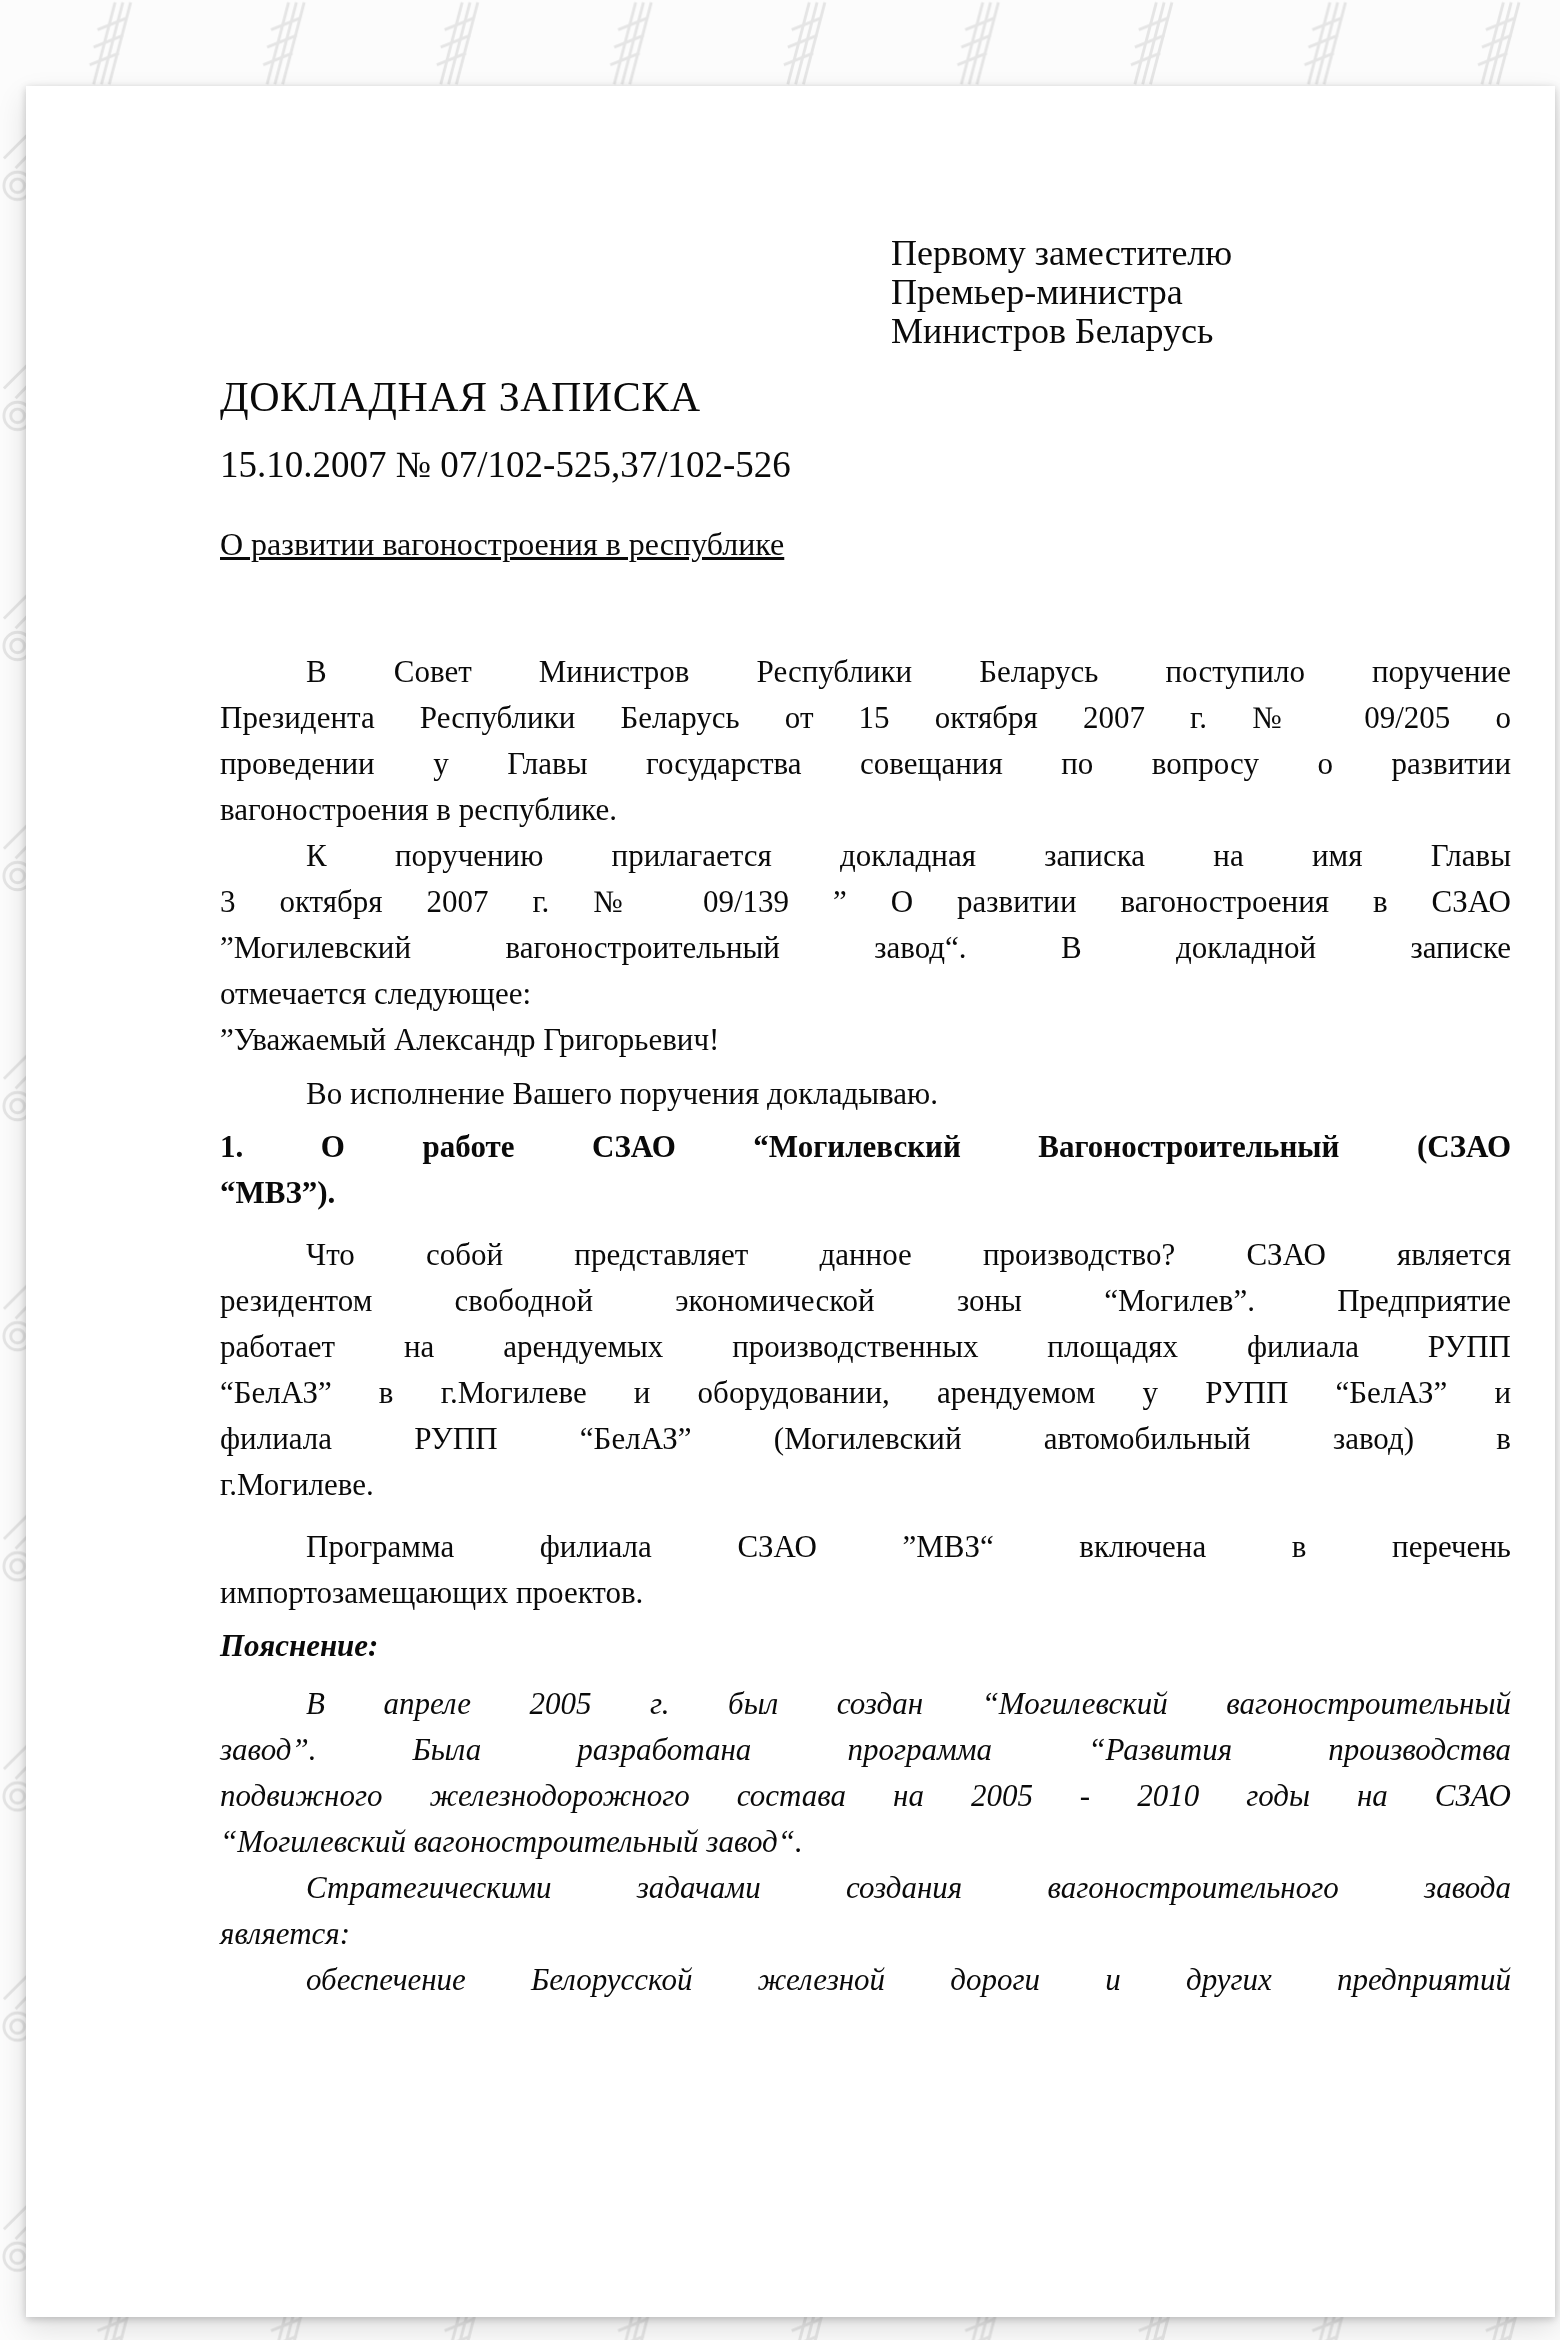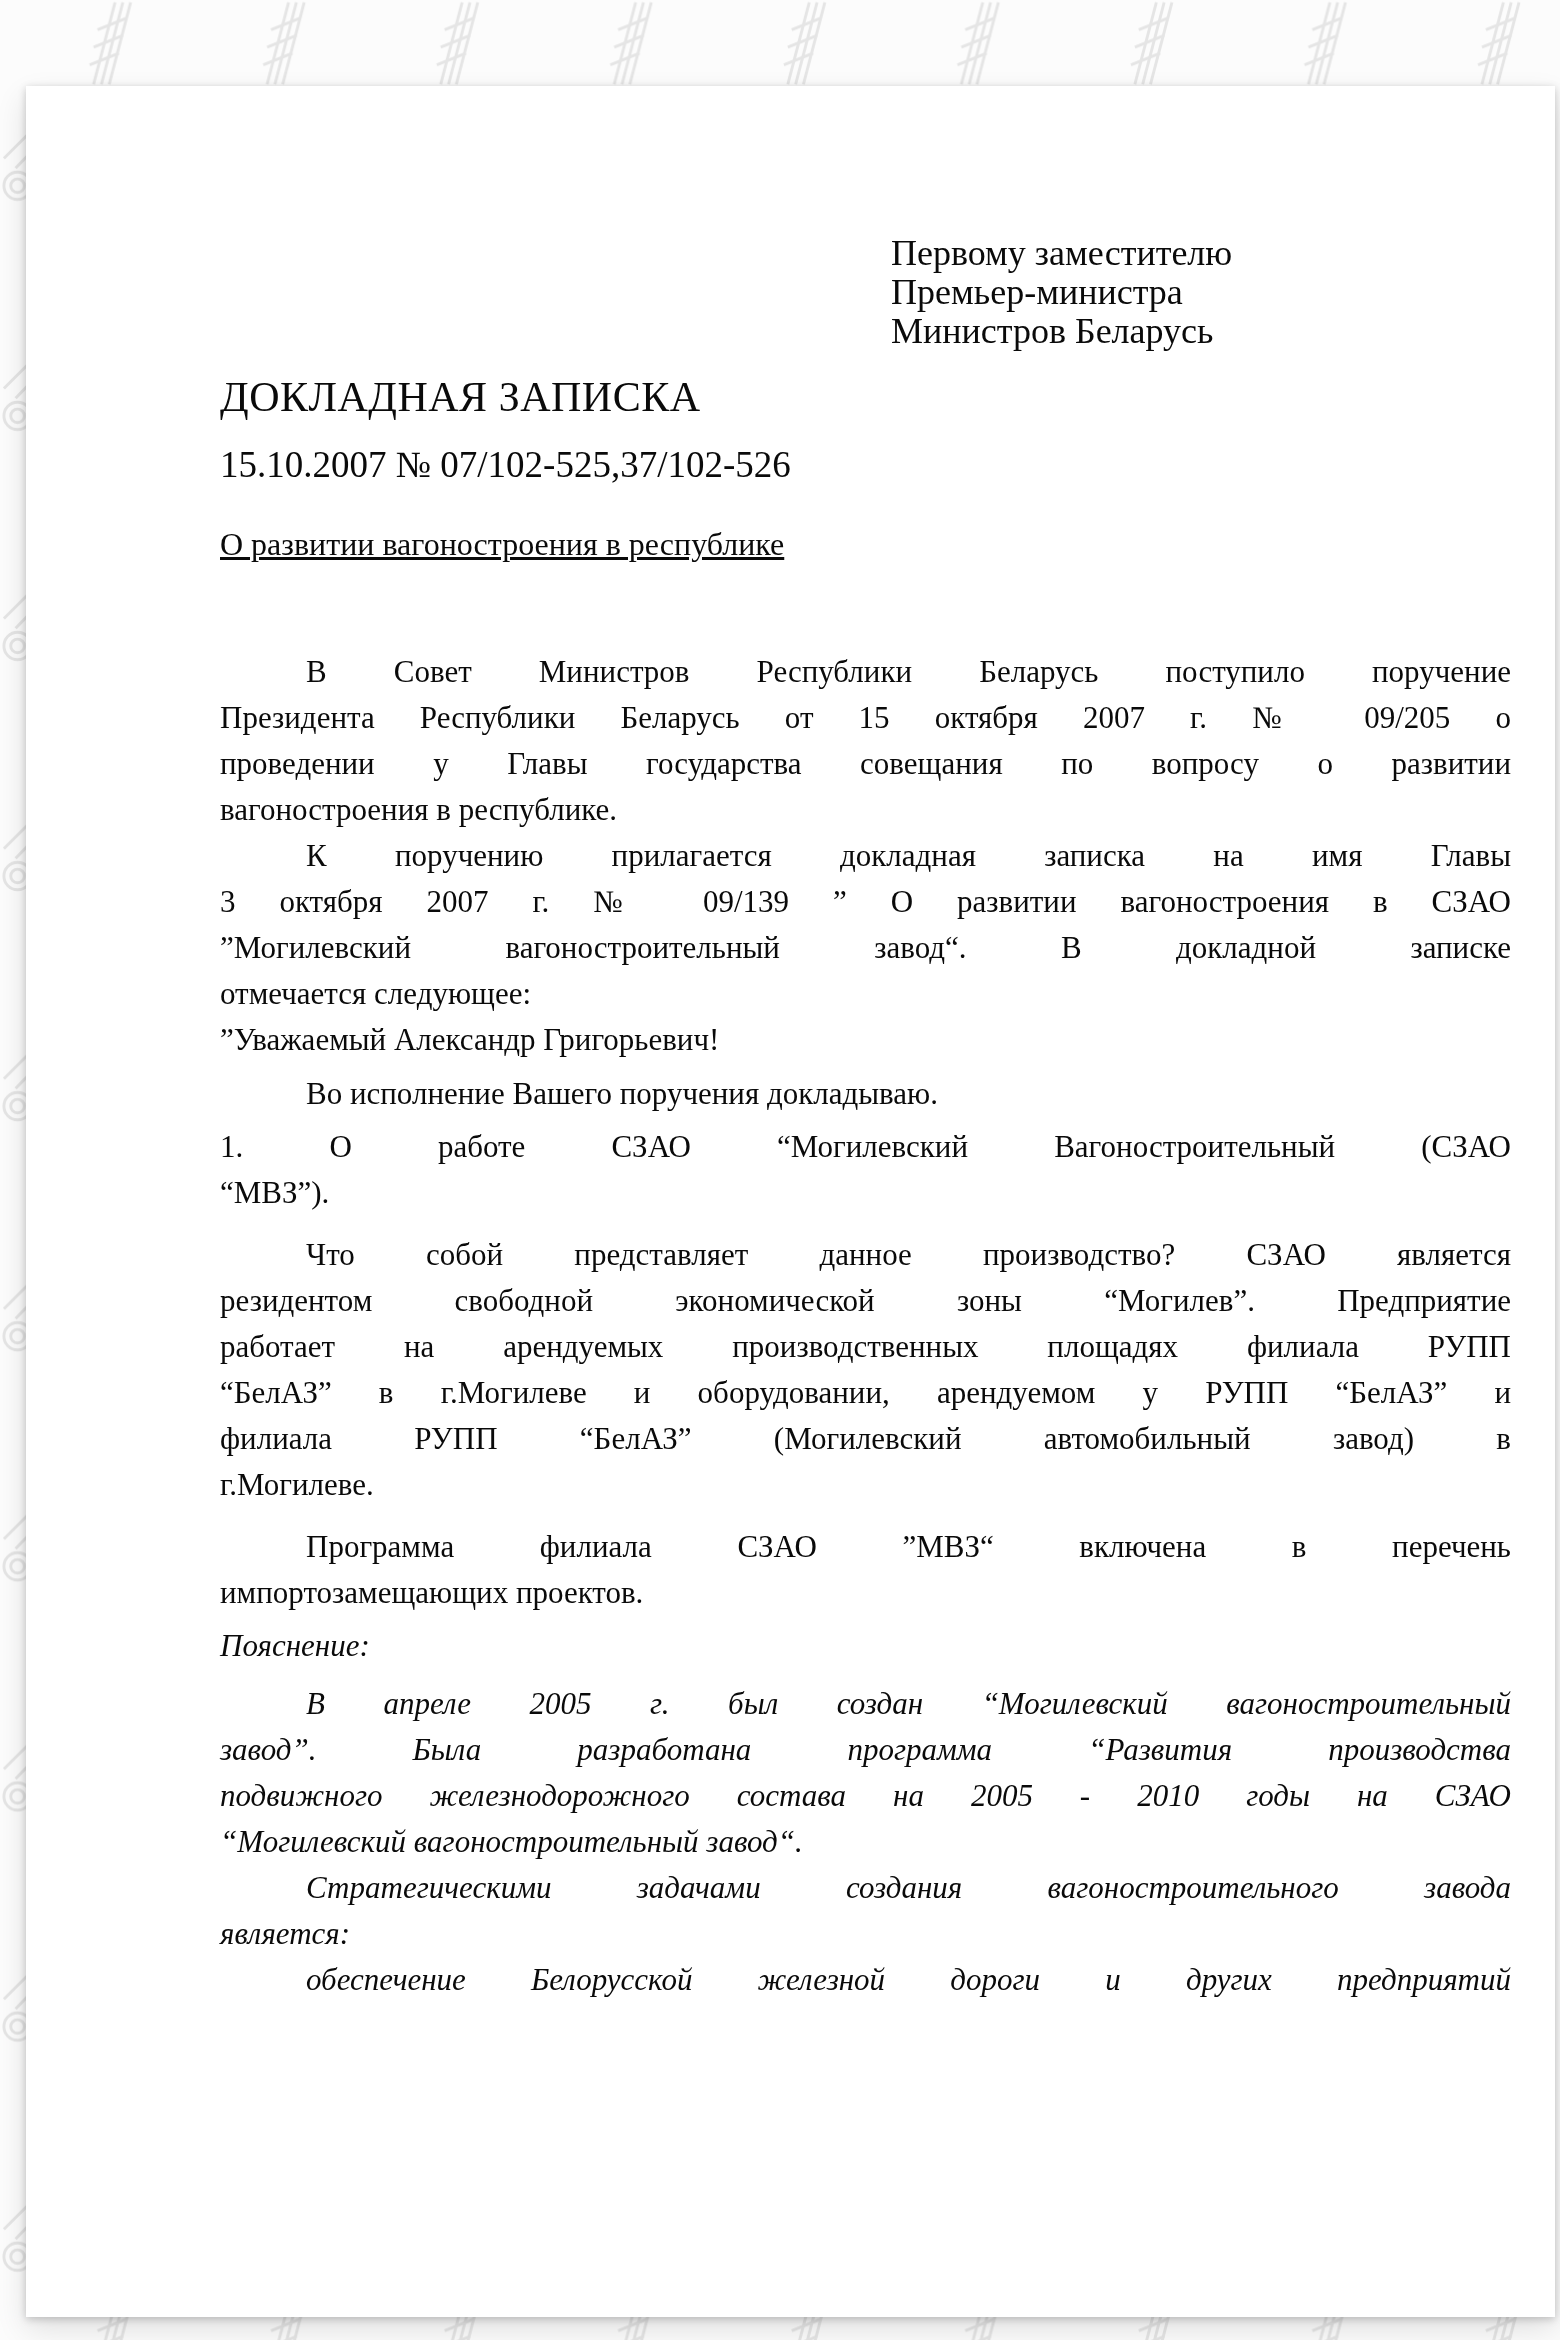--- a/index.html
+++ b/index.html
@@ -45,21 +45,21 @@
   }
   .body-text{margin-top:85px;}
   .ln{
     font-size:31px;line-height:46px;
     text-align:justify;
     text-align-last:justify;
     white-space:normal;
   }
   .ln.endln{text-align:right;text-align-last:left;}
   .ind{text-indent:86px;}
-  .bold{font-weight:normal;}
+  .bold{font-weight:bold;}
   .ital{font-style:italic;}
   .mt8{margin-top:7.8px;}
   .mt12{margin-top:11.7px;}
   .mt16{margin-top:15.6px;}
 </style>
 </head>
 <body>
 
 <svg class="bg" width="1560" height="2341" aria-hidden="true" viewBox="0 0 1600 2400">
   <defs>

